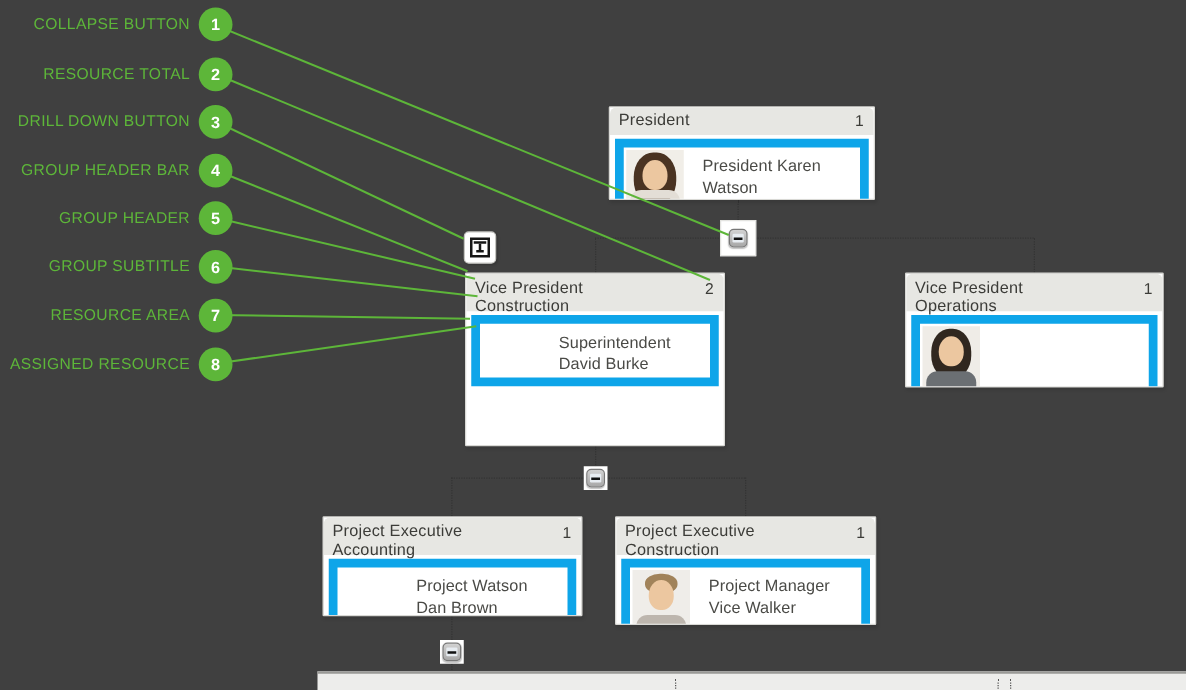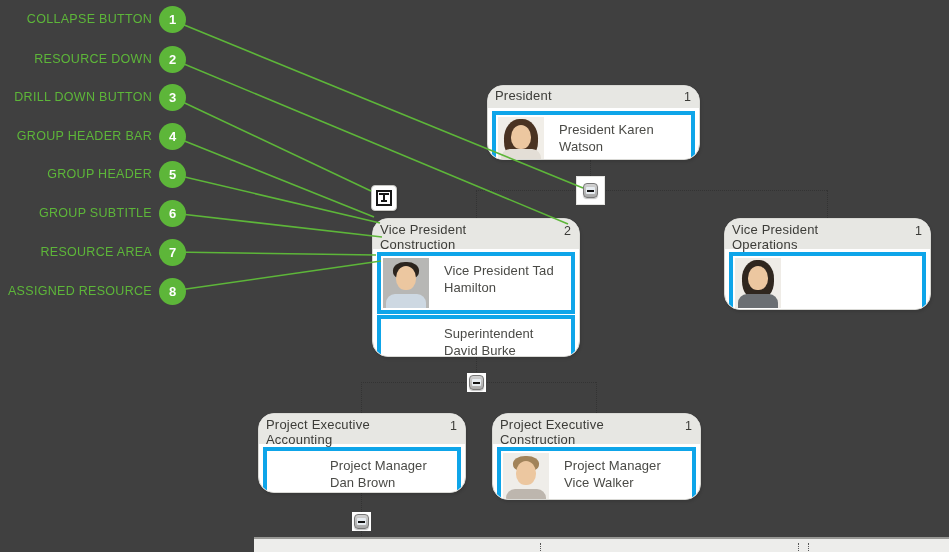--- a/index.html
+++ b/index.html
@@ -41,32 +41,32 @@
     box-shadow:1px 1px 2px rgba(0,0,0,.18);
     display:flex;align-items:center;justify-content:center;z-index:2;cursor:pointer;
   }
   .drill-inner{width:16px;height:16px;box-sizing:border-box;border:2px solid #161616;position:relative;}
   .drill-top{position:absolute;left:1px;right:1px;top:1px;height:2px;background:#161616;}
   .drill-stem{position:absolute;left:5px;top:3px;width:2px;height:6px;background:#161616;}
   .drill-tick{position:absolute;left:3px;top:8px;width:6px;height:2px;background:#161616;}
   
   .group-box{
     position:absolute;box-sizing:border-box;background:#fff;
-    border:1px solid #d9d9d5;border-radius:16px;overflow:hidden;
+    border:1px solid #d9d9d5;border-radius:1px;overflow:hidden;
     box-shadow:1px 2px 3px rgba(0,0,0,.12);z-index:1;
   }
   .group-header{
     background:#e7e7e3;display:flex;align-items:flex-start;cursor:pointer;
     border-radius:5px 5px 0 0;
   }
   .group-titles{flex:1;padding:4px 0 2px 7px;}
   .group-title,.group-subtitle{font-size:13px;color:#3c3c38;line-height:1.12;letter-spacing:.2px;}
   .group-total{font-size:12.5px;color:#3c3c38;padding:5px 8px 0 0;}
   .resource-area{padding:3px 4px;display:flex;flex-direction:column;gap:1px;}
-  .resource-row{display:flex;background:#fff;border:4px solid #0ea5e9;padding:2px;cursor:pointer;}
+  .resource-row{display:flex;background:#fff;border:7px solid #0ea5e9;padding:2px;cursor:pointer;}
   .resource-name{
     font-size:13px;color:#4a4a46;line-height:1.3;letter-spacing:.1px;
     padding:5px 10px 0 15px;max-width:138px;
   }
   .avatar-empty{width:46px;height:38px;flex:none;}
   
   .avatar{position:relative;width:46px;height:50px;overflow:hidden;flex:none;background:#ebe9e5;}
   .avatar .hair{position:absolute;border-radius:46%;}
   .avatar .face{position:absolute;width:20px;height:24px;border-radius:50% 50% 46% 46%;background:#ecc7a0;left:13px;top:8px;}
   .avatar .body{position:absolute;bottom:-3px;left:3px;width:40px;height:17px;border-radius:9px 9px 0 0;}
@@ -99,21 +99,21 @@
     <line x1="172" y1="59" x2="568" y2="224"></line>
     <line x1="172" y1="97" x2="371" y2="191"></line>
     <line x1="172" y1="136" x2="374" y2="217"></line>
     <line x1="172" y1="174" x2="380" y2="223"></line>
     <line x1="172" y1="213" x2="382" y2="237"></line>
     <line x1="172" y1="252" x2="376" y2="255"></line>
     <line x1="172" y1="291" x2="381" y2="261"></line>
   </svg>
 
   <div class="ann-label" style="top:12px">COLLAPSE BUTTON</div>
-  <div class="ann-label" style="top:52px">RESOURCE DOWN</div>
+  <div class="ann-label" style="top:52px">RESOURCE TOTAL</div>
   <div class="ann-label" style="top:90px">DRILL DOWN BUTTON</div>
   <div class="ann-label" style="top:129px">GROUP HEADER BAR</div>
   <div class="ann-label" style="top:167px">GROUP HEADER</div>
   <div class="ann-label" style="top:206px">GROUP SUBTITLE</div>
   <div class="ann-label" style="top:245px">RESOURCE AREA</div>
   <div class="ann-label" style="top:284px">ASSIGNED RESOURCE</div>
 
   <div class="ann-circle" style="left:159px;top:6px">1</div>
   <div class="ann-circle" style="left:159px;top:46px">2</div>
   <div class="ann-circle" style="left:159px;top:84px">3</div>
@@ -183,28 +183,20 @@
   <div class="group-box" style="left:372px;top:218px;width:208px;height:139px">
     <div class="group-header" style="height:30px">
       <div class="group-titles">
         <div class="group-title">Vice President</div>
         <div class="group-subtitle">Construction</div>
       </div>
       <div class="group-total">2</div>
     </div>
     <div class="resource-area">
       <div class="resource-row">
-        <div class="avatar ph-man-dark">
-          <div class="hair"></div>
-            <div class="face"></div>
-            <div class="body"></div>
-        </div>
-        <div class="resource-name">Vice President Tad Hamilton</div>
-      </div>
-      <div class="resource-row">
         <div class="avatar-empty"></div>
         <div class="resource-name">Superintendent David Burke</div>
       </div>
     </div>
   </div>
 
   <div class="group-box" style="left:724px;top:218px;width:207px;height:92px">
     <div class="group-header" style="height:30px">
       <div class="group-titles">
         <div class="group-title">Vice President</div>
@@ -227,21 +219,21 @@
     <div class="group-header" style="height:30px">
       <div class="group-titles">
         <div class="group-title">Project Executive</div>
         <div class="group-subtitle">Accounting</div>
       </div>
       <div class="group-total">1</div>
     </div>
     <div class="resource-area">
       <div class="resource-row">
         <div class="avatar-empty"></div>
-        <div class="resource-name">Project Manager Dan Brown</div>
+        <div class="resource-name">Project Watson Dan Brown</div>
       </div>
     </div>
   </div>
 
   <div class="group-box" style="left:492px;top:413px;width:209px;height:87px">
     <div class="group-header" style="height:30px">
       <div class="group-titles">
         <div class="group-title">Project Executive</div>
         <div class="group-subtitle">Construction</div>
       </div>

